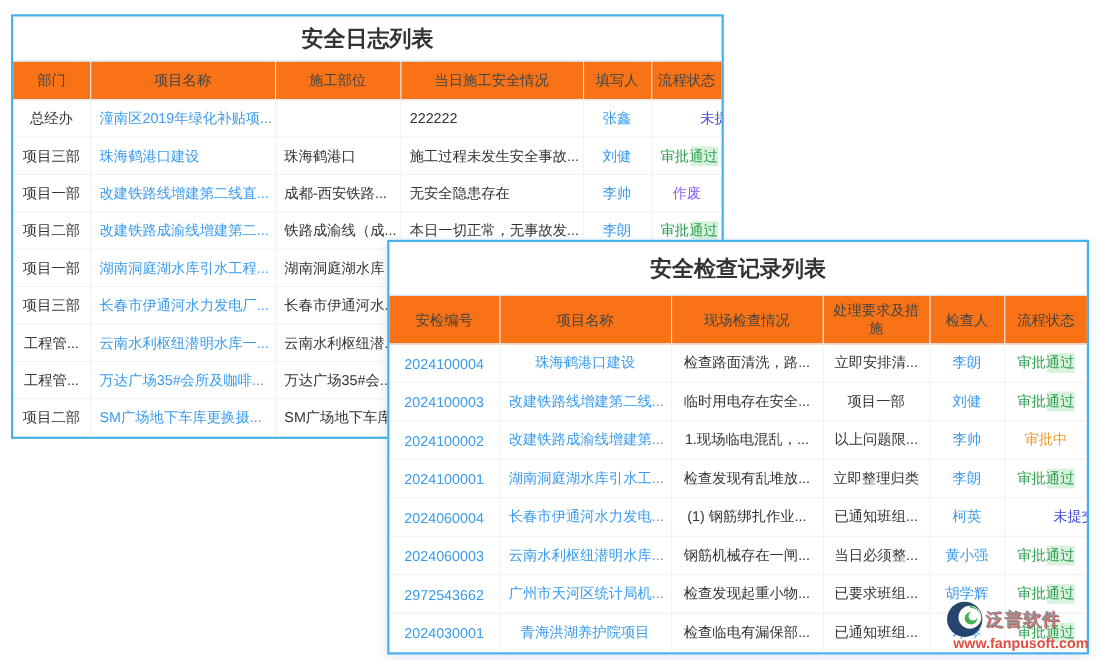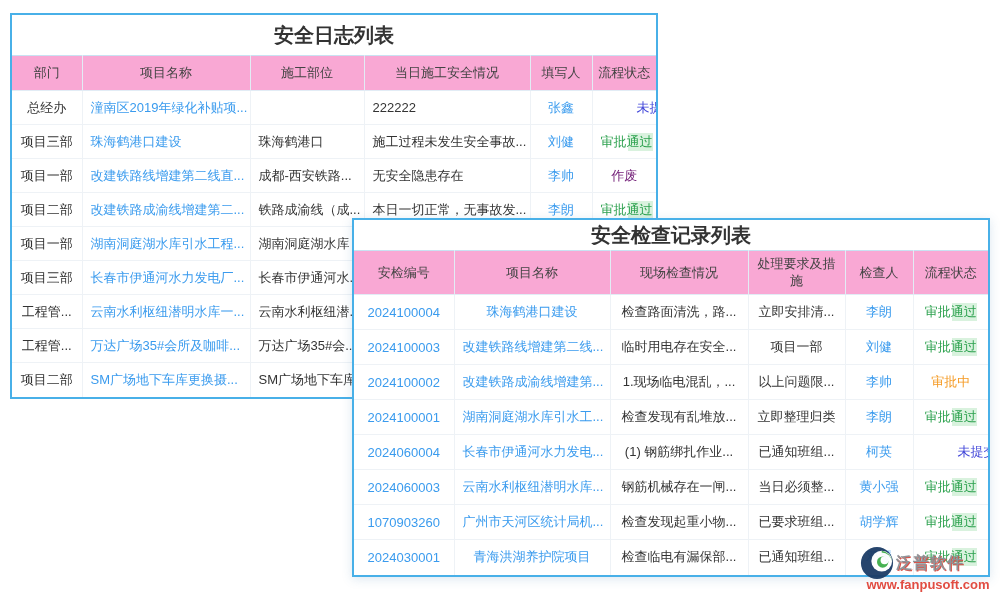--- a/index.html
+++ b/index.html
@@ -4,39 +4,39 @@
 <style>
   * { margin:0; padding:0; box-sizing:border-box; }
   html,body { width:1000px; height:600px; background:#ffffff; overflow:hidden;
     font-family:"Liberation Sans","DejaVu Sans",sans-serif; }
   .panel { position:absolute; background:#ffffff; border:2px solid #48b0e8; }
   .panel-back  { left:10px;  top:13px;  width:648px; }
   .panel-front { left:352px; top:218px; width:638px; box-shadow:0 2px 10px rgba(60,120,170,.18); }
   .panel-title { text-align:center; font-size:20px; font-weight:bold; color:#333;
     display:flex; align-items:center; justify-content:center; }
   .panel-back  .panel-title { height:40px; }
-  .panel-front .panel-title { height:30px; }
+  .panel-front .panel-title { height:48px; }
   table { border-collapse:collapse; table-layout:fixed; width:100%; }
-  th { background:#f9a8d4; color:#444; font-weight:normal; font-size:13px;
+  th { background:#f97316; color:#444; font-weight:normal; font-size:13px;
     border:1px solid #e2ecf5; border-top:1px solid #c9e2f2; padding:4px 4px; }
   .panel-back  th { height:35px; }
   .panel-front th { height:44px; }
   td { font-size:13px; color:#333; border:1px solid #eef2f6; padding:0 8px;
     white-space:nowrap; overflow:hidden; }
   .panel-back  td { height:34px; }
   .panel-front td { height:35px;text-align:center; }
   th:first-child, td:first-child { border-left:none; }
   th:last-child,  td:last-child  { border-right:none; }
   tr:last-child td { border-bottom:none; }
   .c { text-align:center; }
   .link { color:#3a9bee; cursor:pointer; }
   .status { display:inline-block; }
   .st-blue   { color:#4146d9;margin-left:36px; }
   .st-green  { color:#2ca14e; background:linear-gradient(90deg, transparent 52%, #d9f2de 52%); }
-  .st-purple { color:#701a75; }
+  .st-purple { color:#8b5cf6; }
   .st-orange { color:#f59a23; }
   .watermark { position:absolute; left:860px; top:546px; width:136px; display:flex;
     flex-wrap:wrap; align-items:center; opacity:.95; }
   .wm-icon { width:34px; height:34px; margin-right:2px; }
   .wm-name { font-size:16px; font-weight:bold; color:#8a8f94;
     text-shadow:1px 1px 0 #d8493f; letter-spacing:1px; }
   .wm-url { width:100%; text-align:center; font-size:13px; font-weight:bold;
     color:#e04338; margin-top:-3px; }
 </style>
 </head>
@@ -204,21 +204,21 @@
         </tr>
         <tr>
           <td class="c"><span class="link">2024060003</span></td>
           <td><span class="link">云南水利枢纽潜明水库...</span></td>
           <td>钢筋机械存在一闸...</td>
           <td>当日必须整...</td>
           <td class="c"><span class="link">黄小强</span></td>
           <td class="c"><span class="status st-green">审批通过</span></td>
         </tr>
         <tr>
-          <td class="c"><span class="link">1070903260</span></td>
+          <td class="c"><span class="link">2972543662</span></td>
           <td><span class="link">广州市天河区统计局机...</span></td>
           <td>检查发现起重小物...</td>
           <td>已要求班组...</td>
           <td class="c"><span class="link">胡学辉</span></td>
           <td class="c"><span class="status st-green">审批通过</span></td>
         </tr>
         <tr>
           <td class="c"><span class="link">2024030001</span></td>
           <td><span class="link">青海洪湖养护院项目</span></td>
           <td>检查临电有漏保部...</td>

